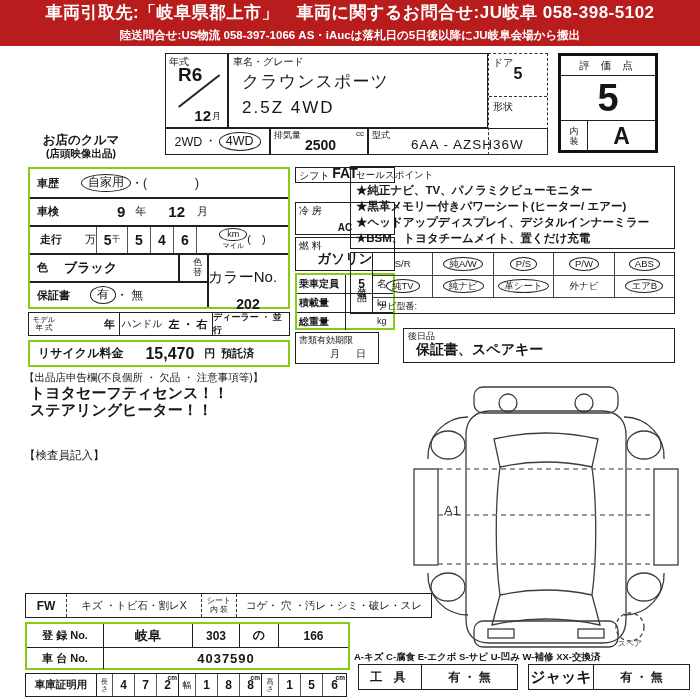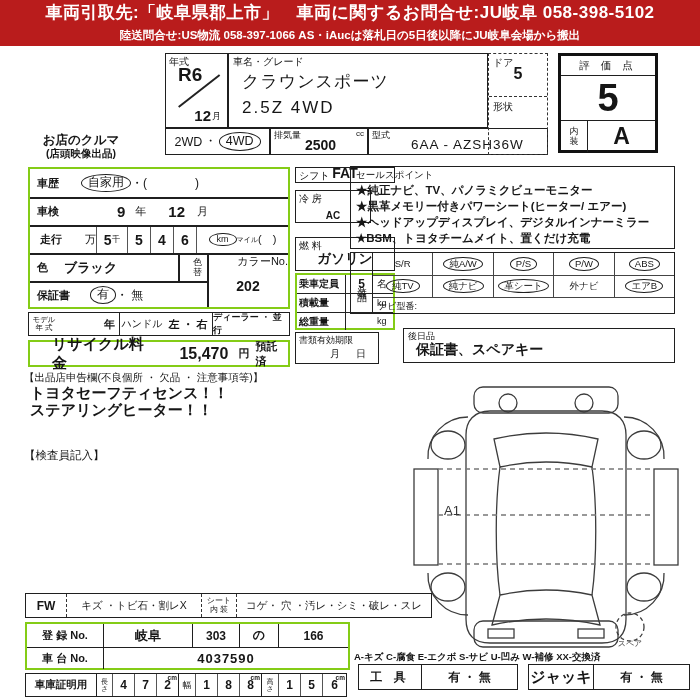--- a/index.html
+++ b/index.html
@@ -150,21 +150,21 @@
       <span class="b ctr" style="font-size:11px;width:42px">走行</span>
       <span class="ctr" style="font-size:11px;width:24px;justify-content:flex-end">万</span>
       <span class="ctr" style="width:30px;border-left:1px solid #555">
         <span class="b" style="font-size:14px">5</span>
         <span style="font-size:8.5px">千</span>
       </span>
       <span class="ctr b" style="font-size:14px;width:22px;border-left:1px solid #555">5</span>
       <span class="ctr b" style="font-size:14px;width:22px;border-left:1px solid #555">4</span>
       <span class="ctr b" style="font-size:14px;width:22px;border-left:1px solid #555">6</span>
       <span class="ctr" style="flex:1;border-left:1px solid #555">
-        <span style="display:inline-flex;flex-direction:row;align-items:center">
+        <span style="display:inline-flex;flex-direction:column;align-items:center">
           <span class="pill" style="font-size:9px;padding:0 7px">km</span>
           <span style="font-size:7px">マイル</span>
         </span>
         <span style="font-size:11px">(　)</span>
       </span>
     </div>
     <div class="abs hline" style="left:0;top:84px;width:258px"></div>
 
     <div class="abs" style="left:0;top:85.5px;width:177px;height:26px;display:flex;align-items:center">
       <span class="b" style="font-size:11px;margin-left:7px">色</span>
@@ -174,30 +174,30 @@
     </div>
     <div class="abs vline" style="left:148px;top:85px;height:27px"></div>
     <div class="abs hline" style="left:0;top:112px;width:177px"></div>
     <div class="abs" style="left:0;top:113.5px;width:177px;height:25px;display:flex;align-items:center">
       <span class="b" style="font-size:11px;margin-left:7px">保証書</span>
       <span class="pill" style="font-size:12px;margin-left:20px">有</span>
       <span style="font-size:12px">・ 無</span>
     </div>
     <div class="abs vline" style="left:177px;top:84px;height:54px"></div>
     <div class="abs" style="left:178px;top:85px;width:80px;height:53px">
-      <div style="text-align:right;font-size:11px;margin-top:0">カラーNo.</div>
+      <div style="text-align:left;font-size:15px;margin-top:14px">カラーNo.</div>
       <div class="b" style="text-align:center;font-size:14px;margin-top:9px">202</div>
     </div>
   </div>
 
   <div class="abs bx" style="left:295px;top:167px;width:100px;height:16px">
     <span class="abs lb" style="left:3px;top:1px">シフト</span>
     <div class="abs b" style="left:0;bottom:1px;width:100%;text-align:center;font-size:14px">FAT</div>
   </div>
-  <div class="abs bx" style="left:295px;top:190px;width:76px;height:33px">
+  <div class="abs bx" style="left:295px;top:202px;width:100px;height:33px">
     <span class="abs lb" style="left:3px;top:1px">冷 房</span>
     <div class="abs b" style="left:0;bottom:1px;width:100%;text-align:center;font-size:10px">AC</div>
   </div>
   <div class="abs bx" style="left:295px;top:237px;width:100px;height:34px">
     <span class="abs lb" style="left:3px;top:1px">燃 料</span>
     <div class="abs b" style="left:0;bottom:2px;width:100%;text-align:center;font-size:13.5px">ガソリン</div>
   </div>
 
   <div class="abs bx2" style="left:295px;top:273px;width:100px;height:57px">
     <div style="display:flex;height:18px;border-bottom:1px solid #222">
@@ -280,21 +280,21 @@
   <div class="abs bx" style="left:28px;top:312px;width:262px;height:24px;display:flex;align-items:stretch">
     <span class="ctr stack" style="font-size:7.5px;width:30px">モデル
 年 式</span>
     <span class="ctr b" style="font-size:11px;width:56px;justify-content:flex-end;padding-right:4px;border-right:1px solid #222">年</span>
     <span class="ctr" style="font-size:10px;width:44px">ハンドル</span>
     <span class="ctr b" style="font-size:11px;width:48px;border-right:1px solid #222">左 ・ 右</span>
     <span class="ctr b" style="font-size:9px;flex:1">ディーラー ・ 並行</span>
   </div>
 
   <div class="abs bx2" style="left:28px;top:340px;width:262px;height:27px;display:flex;align-items:center">
-    <span class="b" style="font-size:15px;margin-left:22px">リサイクル料金</span>
+    <span class="b" style="font-size:12px;margin-left:8px">リサイクル料金</span>
     <span class="b" style="font-size:16px;margin-left:22px">15,470</span>
     <span class="b" style="font-size:11px;margin-left:10px">円</span>
     <span class="b" style="font-size:11px;margin-left:6px">預託済</span>
   </div>
 
   <div class="abs" style="left:24px;top:371px;font-size:10.5px">【出品店申告欄(不良個所 ・ 欠品 ・ 注意事項等)】</div>
   <div class="abs b" style="left:30px;top:384px;font-size:15px">トヨタセーフティセンス！！</div>
   <div class="abs b" style="left:30px;top:401px;font-size:15px">ステアリングヒーター！！</div>
 
   <div class="abs" style="left:24px;top:448px;font-size:11.5px">【検査員記入】</div>

